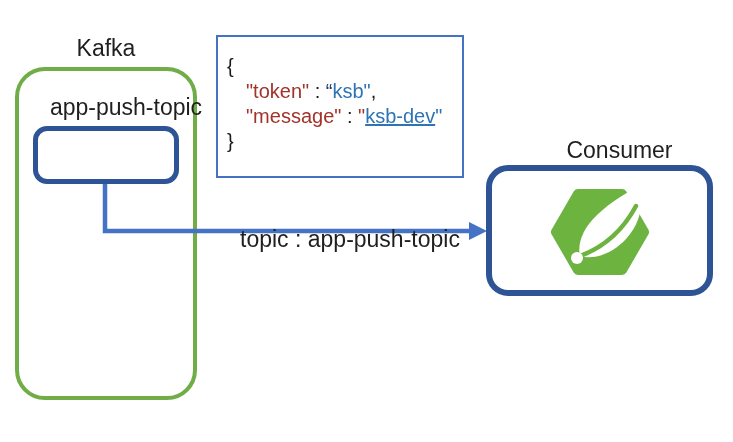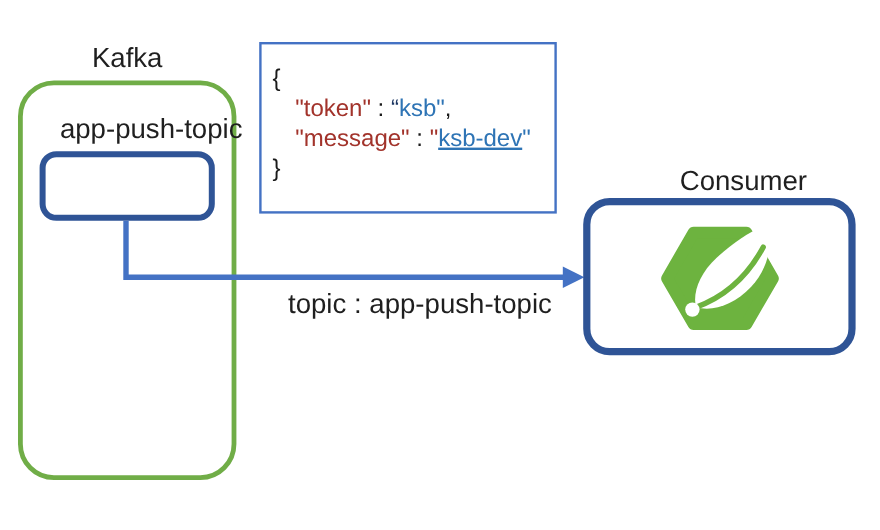--- a/index.html
+++ b/index.html
@@ -52,21 +52,21 @@
     padding: 17px 0 0 9px;
     font-size: 20px;
     line-height: 25px;
   }
   .code-line { white-space: pre; }
   .code-line.indent { margin-left: 19px; }
 
   
   #arrow-svg { left: 0; top: 0; width: 733px; height: 442px; pointer-events: none; }
 
-  #arrow-label { left: 240px; top: 240px; text-align: left; }
+  #arrow-label { left: 240px; top: 226px; text-align: left; }
 
   
   #consumer-label { left: 506px; top: 137px; width: 227px; }
   #consumer-box {
     left: 486px; top: 165px;
     width: 227px; height: 131px;
     border: 6px solid var(--navy);
     border-radius: 22px;
     box-sizing: border-box;
     background: #ffffff;

